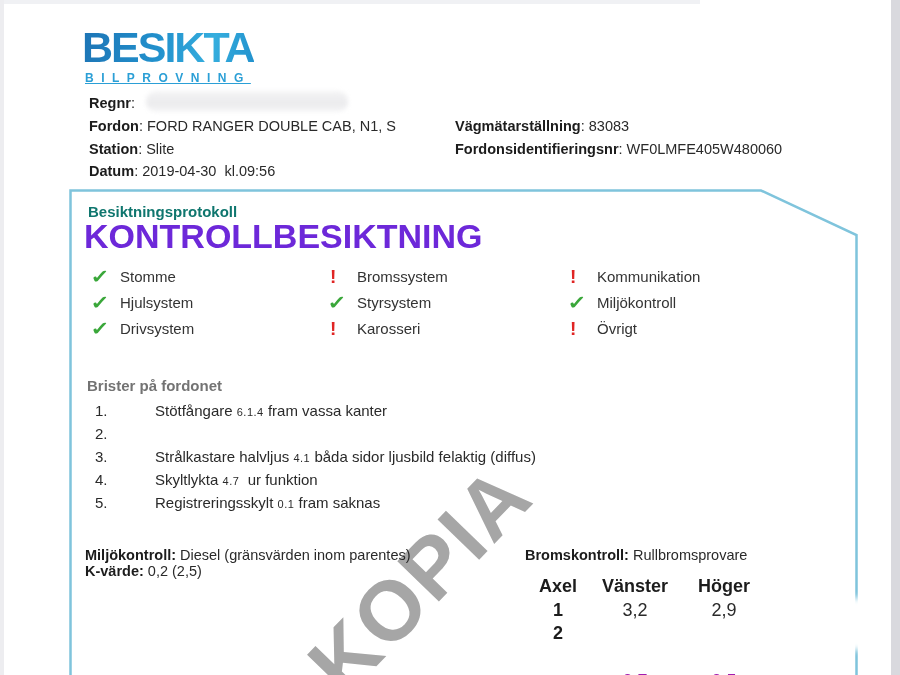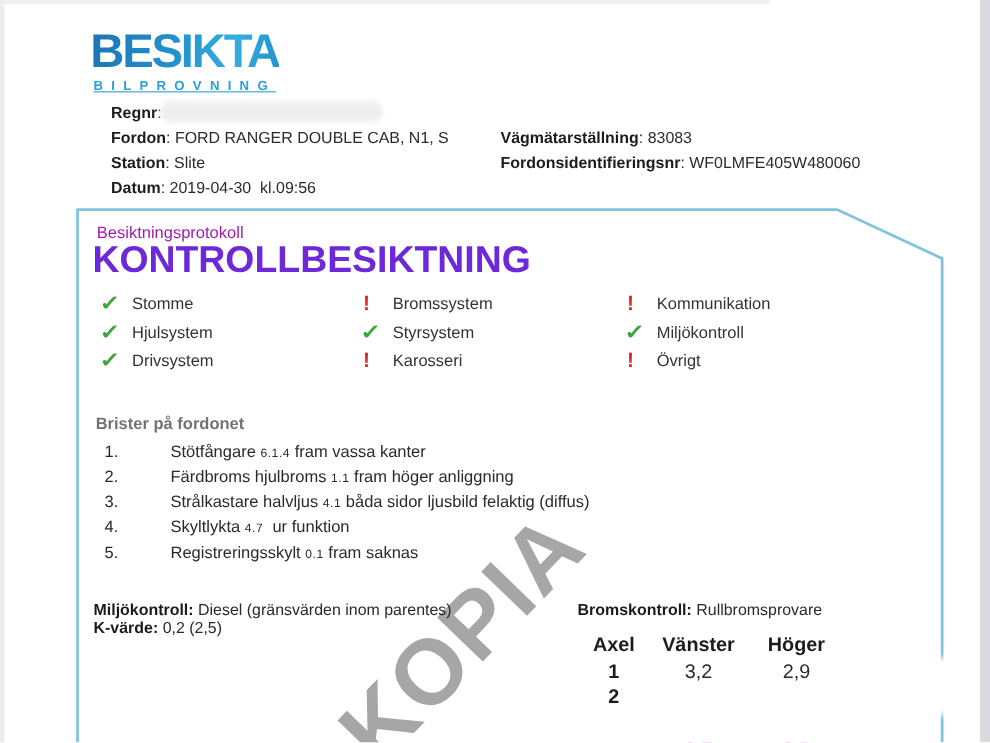--- a/index.html
+++ b/index.html
@@ -32,21 +32,21 @@
   }
   .logo-sub {
     margin-top: 2px; margin-left: 3px;
     font-size: 12px; font-weight: bold; letter-spacing: 7.5px;
     color: #2b9fd6;
     text-decoration: underline;
   }
 
   
   .info { position: absolute; z-index: 2; font-size: 14.5px; }
-  .info-left  { left: 101px;  top: 92px; }
+  .info-left  { left: 89px;  top: 92px; }
   .info-right { left: 455px; top: 115px; }
   .info-row { height: 22.8px; line-height: 22.8px; white-space: nowrap; }
   .info-row b { font-weight: bold; color: #1c1c1c; }
 
   
   .regnr-blob {
     position: absolute; left: 146px; top: 91px; width: 202px; height: 21px;
     background: linear-gradient(180deg, #f4f4f5, #ebebed 60%, #f6f6f7);
     border-radius: 10px; filter: blur(2px); z-index: 3;
   }
@@ -62,21 +62,21 @@
   .watermark {
     position: absolute; left: 420px; top: 580px; z-index: 1;
     transform: translate(-50%, -50%) rotate(-46deg);
     font-size: 84px; font-weight: bold; letter-spacing: 2px;
     color: #9a9a9a; opacity: 0.88; white-space: nowrap;
   }
 
   
   .kicker {
     position: absolute; left: 88px; top: 203px; z-index: 2;
-    font-size: 15px; font-weight: normal; color: #a21caf;
+    font-size: 15px; font-weight: bold; color: #0f766e;
   }
   .title {
     position: absolute; left: 84px; top: 217px; z-index: 2;
     font-size: 34px; font-weight: bold; color: #6d28d9; letter-spacing: 0px;
   }
 
   
   .checklist {
     position: absolute; left: 88px; top: 263px; z-index: 2;
     display: grid; grid-template-columns: 237px 240px auto;
@@ -193,21 +193,20 @@
   </div>
 
   <div class="defects-heading">Brister på fordonet</div>
   <div class="defects">
     <div class="defect">
       <span class="dnum">1.</span>
       <span class="dtext"><span>Stötfångare</span> <small>6.1.4</small> <span>fram vassa kanter</span></span>
     </div>
     <div class="defect">
       <span class="dnum">2.</span>
-      <span class="dtext"><span>Färdbroms hjulbroms</span> <small>1.1</small> <span>fram höger anliggning</span></span>
     </div>
     <div class="defect">
       <span class="dnum">3.</span>
       <span class="dtext"><span>Strålkastare halvljus</span> <small>4.1</small> <span>båda sidor ljusbild felaktig (diffus)</span></span>
     </div>
     <div class="defect">
       <span class="dnum">4.</span>
       <span class="dtext"><span>Skyltlykta</span> <small>4.7</small> <span>&nbsp;ur funktion</span></span>
     </div>
     <div class="defect">

